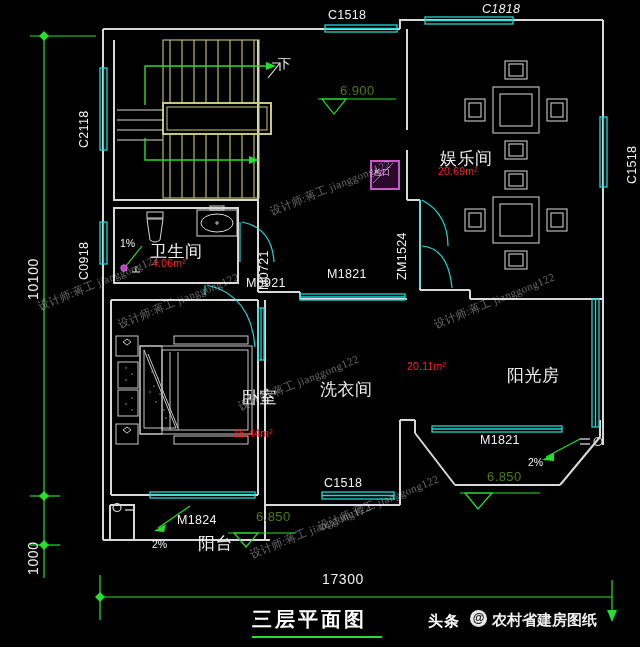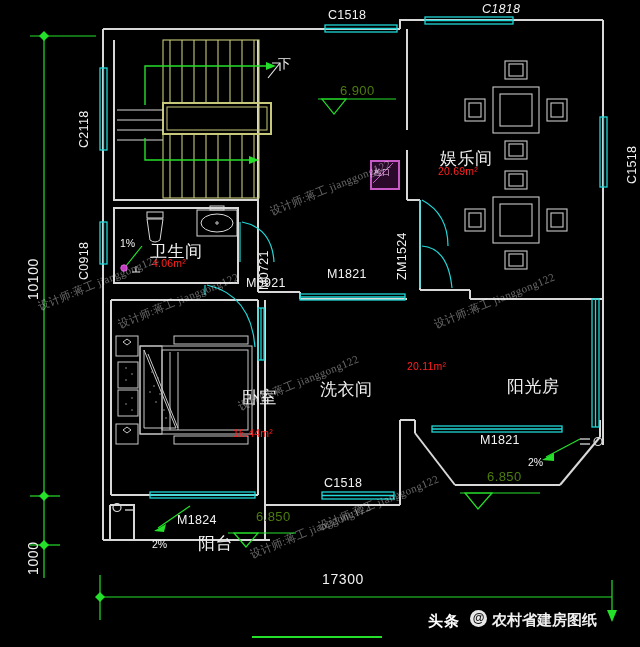--- a/index.html
+++ b/index.html
@@ -400,21 +400,21 @@
         <circle cx="12" cy="48" r=".8"></circle>
       <circle cx="18" cy="66" r=".8"></circle>
         <circle cx="12" cy="72" r=".8"></circle>
         <circle cx="18" cy="78" r=".8"></circle>
     </g>
   </svg>
   <div class="t t-room" style="left:242px;top:389px;">卧室</div>
   <div class="t t-area" style="left:233px;top:428px;">16.44m²</div>
 
   <div class="t t-room" style="left:320px;top:381px;">洗衣间</div>
-  <div class="t t-room" style="left:507px;top:378px;">阳光房</div>
+  <div class="t t-room" style="left:507px;top:367px;">阳光房</div>
   <div class="t t-area" style="left:407px;top:361px;">20.11m²</div>
   <div class="t t-room" style="left:198px;top:535px;">阳台</div>
 
   <div class="t t-win" style="left:328px;top:9px;">C1518</div>
   <div class="t t-win" style="left:482px;top:3px;font-style:italic;">C1818</div>
   <div class="t t-win vert" style="left:78px;top:148px;">C2118</div>
   <div class="t t-win vert" style="left:78px;top:280px;">C0918</div>
   <div class="t t-win vert" style="left:626px;top:184px;">C1518</div>
   <div class="t t-win" style="left:324px;top:477px;">C1518</div>
 
@@ -426,19 +426,20 @@
   <div class="t t-door" style="left:480px;top:434px;">M1821</div>
 
   <div class="wm" style="left:268px;top:205px;">设计师:蒋工  jianggong122</div>
   <div class="wm" style="left:36px;top:300px;">设计师:蒋工  jianggong122</div>
   <div class="wm" style="left:116px;top:318px;">设计师:蒋工  jianggong122</div>
   <div class="wm" style="left:236px;top:400px;">设计师:蒋工  jianggong122</div>
   <div class="wm" style="left:432px;top:318px;">设计师:蒋工  jianggong122</div>
   <div class="wm" style="left:248px;top:548px;">设计师:蒋工  jianggong122</div>
   <div class="wm" style="left:316px;top:520px;">设计师:蒋工  jianggong122</div>
 
+  <div class="title" style="left:252px;top:606px;">三层平面图</div>
   <div class="title-rule" style="left:252px;top:636px;width:130px;"></div>
 
   <div class="brand" style="left:428px;top:612px;">头条</div>
   <div class="at-circle" style="left:470px;top:610px;">@</div>
   <div class="brand-sub" style="left:492px;top:611px;">农村省建房图纸</div>
 
 </div>
 
 </body></html>

